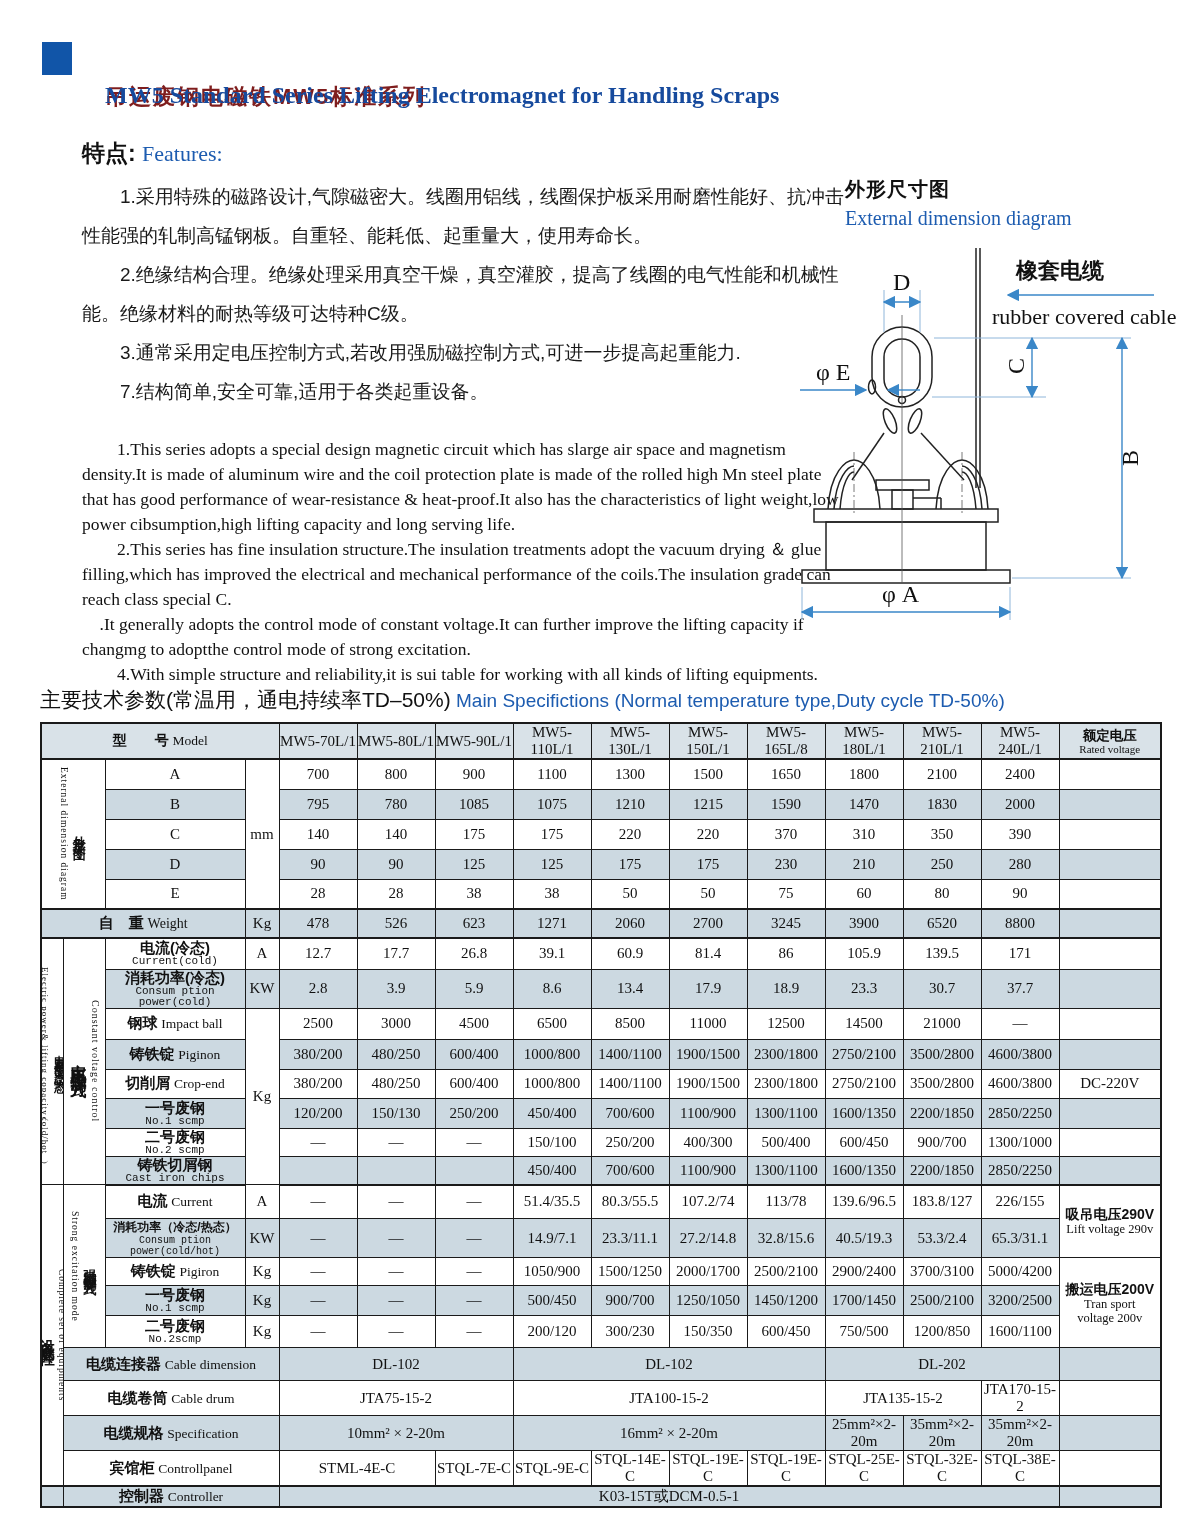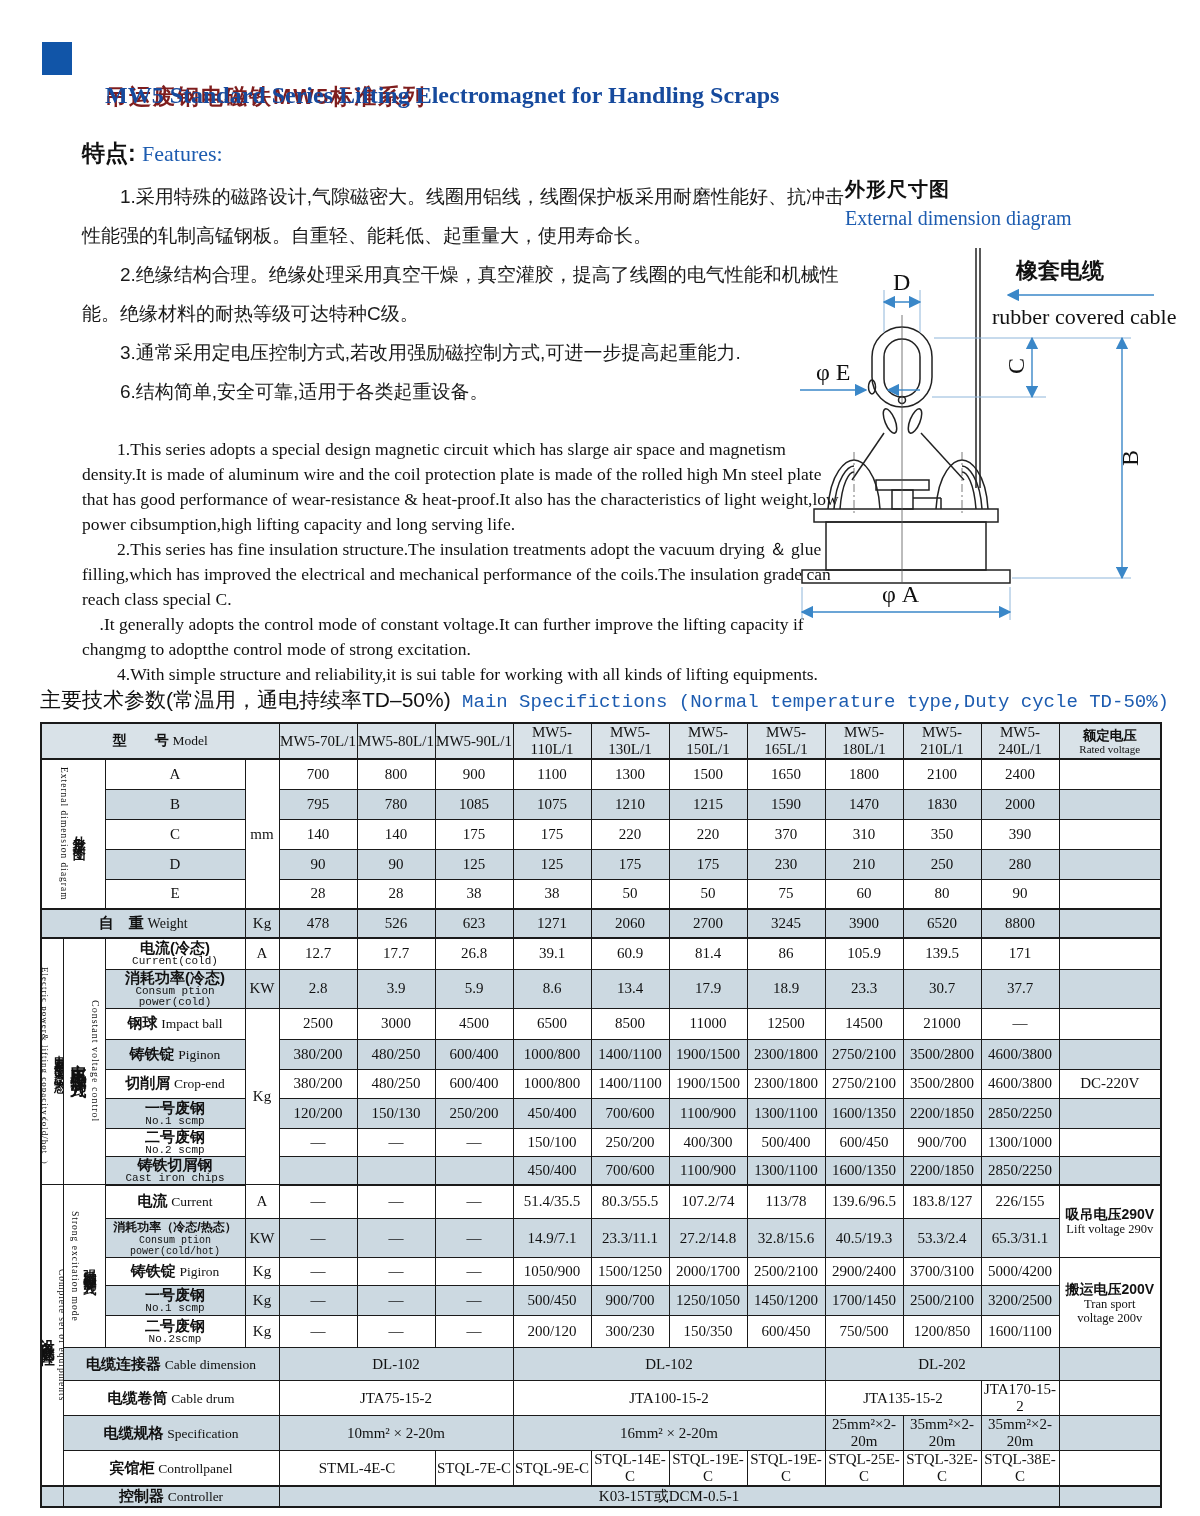--- a/index.html
+++ b/index.html
@@ -31,21 +31,21 @@
   .dhcn{font-size:20px;font-weight:bold;color:#111;letter-spacing:1px;}
   .dhen{font-size:20px;color:#1d5cb0;font-family:"Liberation Serif",serif;margin-top:4px;}
   #diag{position:absolute;left:786px;top:240px;width:404px;height:420px;}
   .dimtxt{font-family:"Liberation Serif",serif;font-size:24px;fill:#111;}
   .cabcn{font-family:"Liberation Sans",sans-serif;font-size:22px;font-weight:bold;fill:#111;}
   .caben{font-family:"Liberation Serif",serif;font-size:22px;fill:#111;}
 
   
   #spectitle{position:absolute;left:40px;top:686px;white-space:nowrap;}
   .stcn{font-size:21px;font-weight:normal;color:#111;}
-  .sten{font-size:19px;color:#1d5cb0;font-family:Liberation Mono, monospace;}
+  .sten{font-size:19px;color:#1d5cb0;font-family:Liberation Sans, sans-serif;}
 
   
   #tblwrap{position:absolute;left:40px;top:722px;}
   table.t{border-collapse:collapse;table-layout:fixed;width:1120px;border:2px solid #1a1a1a;}
   .t td{border:1px solid #1a1a1a;text-align:center;vertical-align:middle;padding:0;overflow:hidden;
         font-family:"Liberation Serif",serif;font-size:15px;color:#111;}
   .shade{background:#ccd9e1;}
   .hdrbg{background:#d9e2e8;margin-top:48px;}
   .bt2{border-top-width:2px !important;}
   .bb2{border-bottom-width:2px !important;}
@@ -75,21 +75,21 @@
 
   <div id="features">
     <div class="fhead">
       <span class="fcn">特点:</span>
       <span class="fen">Features:</span>
     </div>
     <div class="fcnblock">
       <p>1.采用特殊的磁路设计,气隙磁密大。线圈用铝线，线圈保护板采用耐磨性能好、抗冲击性能强的轧制高锰钢板。自重轻、能耗低、起重量大，使用寿命长。</p>
       <p>2.绝缘结构合理。绝缘处理采用真空干燥，真空灌胶，提高了线圈的电气性能和机械性能。绝缘材料的耐热等级可达特种C级。</p>
       <p>3.通常采用定电压控制方式,若改用强励磁控制方式,可进一步提高起重能力.</p>
-      <p>6.结构简单,安全可靠,适用于各类起重设备。</p>
+      <p>7.结构简单,安全可靠,适用于各类起重设备。</p>
     </div>
     <div class="fenblock">
       <p>1.This series adopts a special design magnetic circuit which has slarge air space and magnetism density.It is made of aluminum wire and the coil protection plate is made of the rolled high Mn steel plate that has good performance of wear-resistance  &amp; heat-proof.It also has the characteristics of light weight,low power cibsumption,high lifting capacity and long serving life.</p>
       <p>2.This series has fine insulation structure.The insulation treatments adopt the vacuum drying ＆ glue filling,which has improved the electrical and mechanical performance of the coils.The insulation grade can reach class special C.</p>
       <p class="noind">.It generally adopts the control mode of constant voltage.It can further improve the lifting capacity if changmg to adoptthe control mode of strong excitation.</p>
       <p>4.With simple structure and reliability,it is sui table for working with all kinds of lifting equipments.</p>
     </div>
   </div>
 
   <div id="diaghead">
@@ -196,21 +196,21 @@
       <td colspan="4" class="hdrbg bb2">
         <span class="cnb2">型　　号</span>
         <span class="mh">Model</span>
       </td>
       <td class="hdrbg mh bb2">MW5-70L/1</td>
       <td class="hdrbg mh bb2">MW5-80L/1</td>
       <td class="hdrbg mh bb2">MW5-90L/1</td>
       <td class="hdrbg mh bb2">MW5-110L/1</td>
       <td class="hdrbg mh bb2">MW5-130L/1</td>
       <td class="hdrbg mh bb2">MW5-150L/1</td>
-      <td class="hdrbg mh bb2">MW5-165L/1</td>
+      <td class="hdrbg mh bb2">MW5-165L/8</td>
       <td class="hdrbg mh bb2">MW5-180L/1</td>
       <td class="hdrbg mh bb2">MW5-210L/1</td>
       <td class="hdrbg mh bb2">MW5-240L/1</td>
       <td class="hdrbg rvh bb2">
         <span class="cn">额定电压</span>
         <span class="en">Rated voltage</span>
       </td>
     </tr>
 
     <tr style="height:30px">

